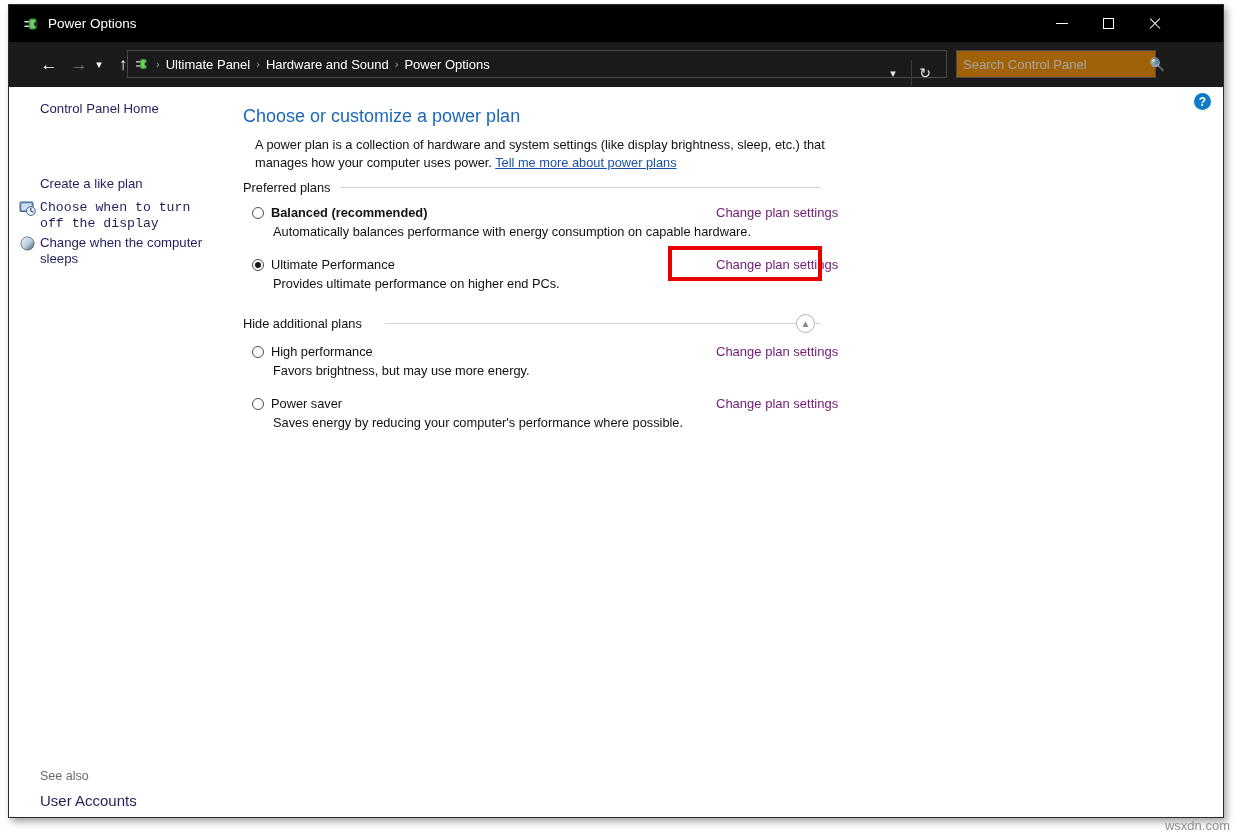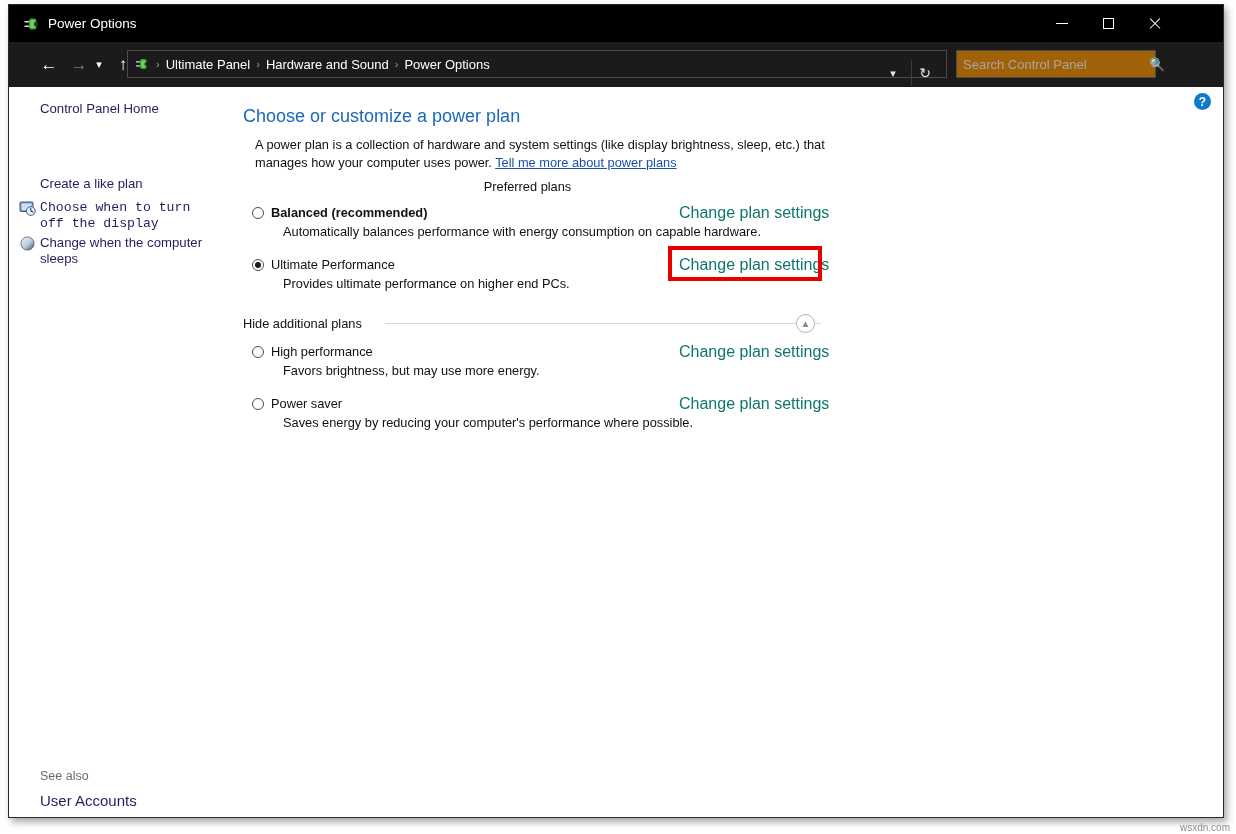--- a/index.html
+++ b/index.html
@@ -347,55 +347,55 @@
     left: 26px;
     top: 0px;
     font-size: 12.8px;
     line-height: 16px;
     color: #111111;
     white-space: nowrap;
   }
   .plan-name.bold { font-weight: bold; }
   .plan-desc {
     position: absolute;
-    left: 38px;
+    left: 28px;
     top: 19px;
     font-size: 12.8px;
     line-height: 16px;
     color: #111111;
     white-space: nowrap;
   }
   .plan-action {
     position: absolute;
-    left: 434px;
+    left: 471px;
     top: 0px;
-    font-size: 16px;
+    font-size: 13px;
     line-height: 16px;
-    color: #0f766e;
+    color: #701a75;
     white-space: nowrap;
     cursor: default;
   }
 
   
   .highlight-box {
     position: absolute;
     left: 659px;
     top: 241px;
     width: 154px;
     height: 35px;
     border: 4px solid #e60000;
     box-sizing: border-box;
     pointer-events: none;
   }
 
   .site-credit {
     position: absolute;
     right: 6px;
     bottom: 1px;
-    font-size: 10px;
+    font-size: 13px;
     color: #8f8f8f;
     font-family: "Liberation Sans", sans-serif;
   }
 </style>
 </head>
 <body>
 
 <div id="root">
   <div class="window">
 
@@ -508,21 +508,21 @@
       <div class="main">
 
         <div class="help-btn">?</div>
 
         <div class="page-title">Choose or customize a power plan</div>
 
         <div class="page-desc">
           <span>A power plan is a collection of hardware and system settings (like display brightness, sleep, etc.) that manages how your computer uses power. </span><span class="inline-link">Tell me more about power plans</span>
         </div>
 
-        <div class="section-head" style="top:92px;flex-direction:column;">
+        <div class="section-head" style="top:92px;">
           <span class="sh-label">Preferred plans</span>
           <span class="sh-rule"></span>
         </div>
 
         <div class="plan" style="top:118px;">
           <span class="radio"></span>
           <span class="plan-name bold">Balanced (recommended)</span>
           <span class="plan-desc">Automatically balances performance with energy consumption on capable hardware.</span>
           <span class="plan-action">Change plan settings</span>
         </div>

